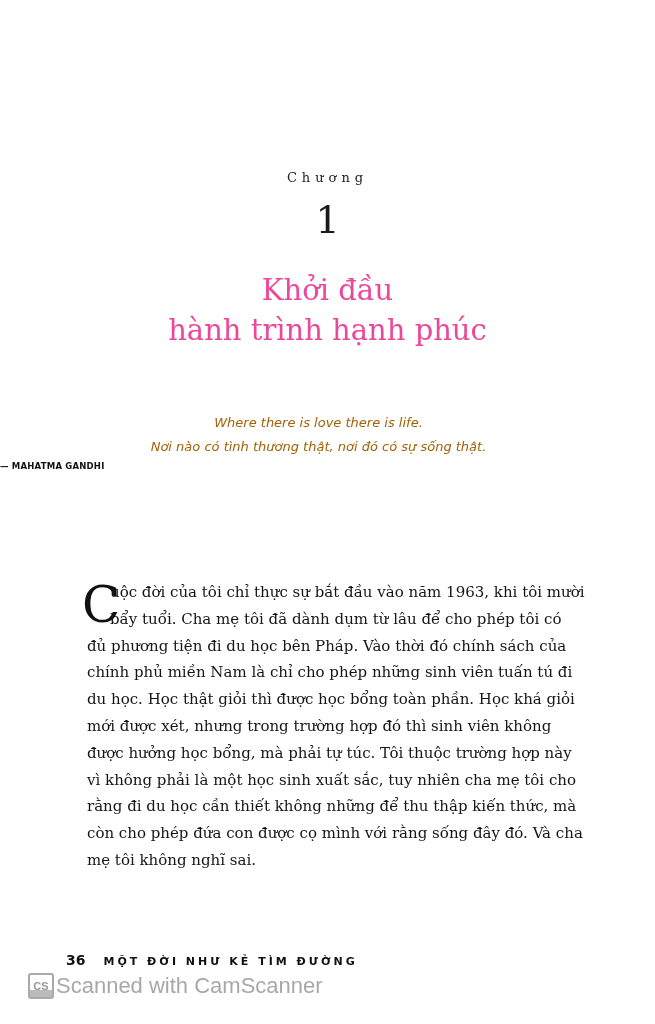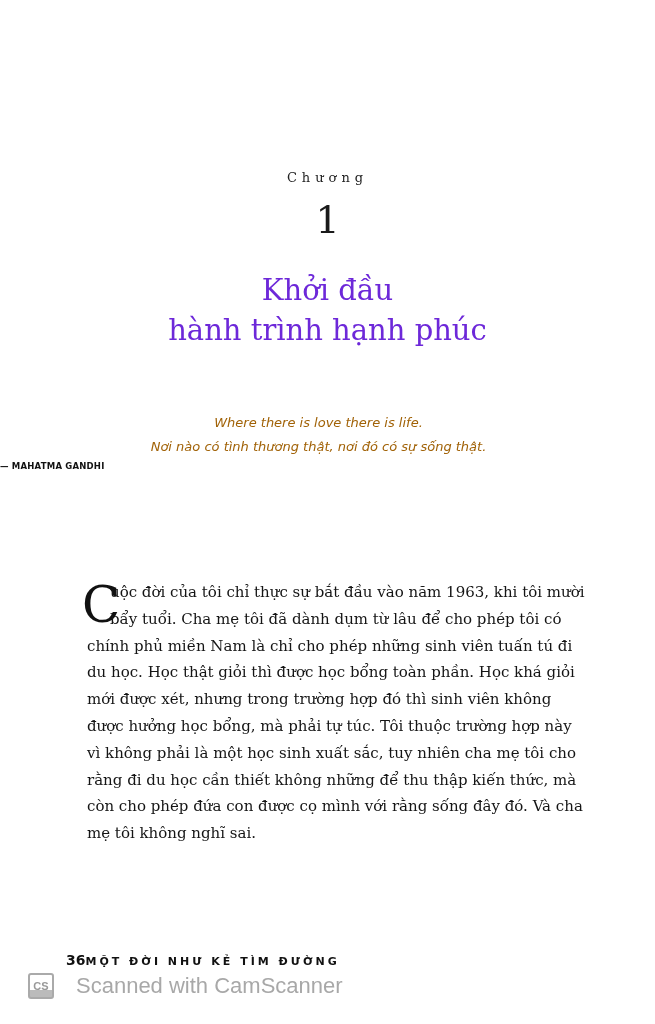--- a/index.html
+++ b/index.html
@@ -25,21 +25,21 @@
     font-size: 38px;
     line-height: 48px;
     color: #1a1a1a;
   }
   .chapter-title {
     position: absolute; top: 270px; left: 0; width: 655px;
     text-align: center;
     font-family: "DejaVu Serif", serif;
     font-size: 29px;
     line-height: 40px;
-    color: #6d28d9;
+    color: #ec4899;
   }
   .chapter-title div { white-space: nowrap; }
   .epigraph {
     position: absolute; top: 398px; left: 0; width: 637px;
     text-align: center;
     font-family: "DejaVu Sans", sans-serif;
     font-style: italic;
     font-size: 13px;
     line-height: 24px;
     color: #a16207;
@@ -66,27 +66,27 @@
     position: absolute; left: 82px; top: 580px;
     font-family: "DejaVu Serif", serif;
     font-size: 50px;
     line-height: 50px;
     color: #111;
   }
   .footer {
     position: absolute; top: 952px; left: 66px;
     font-family: "DejaVu Sans", sans-serif;
     color: #111;
-    display: flex; align-items: baseline; 
+    display: flex; align-items: baseline; gap: 18px;
   }
   .page-number { font-weight: bold; font-size: 14px; }
   .running-title { font-weight: bold; font-size: 11px; letter-spacing: 3px; }
   .watermark {
     position: absolute; top: 973px; left: 28px;
-    display: flex; align-items: center; gap: 22px;
+    display: flex; align-items: center; gap: 2px;
     font-family: "Liberation Sans", sans-serif;
     font-size: 22px;
     color: #a8a8a8;
   }
   .cs-logo {
     width: 26px; height: 26px;
     border: 2px solid #aaa; border-radius: 3px;
     box-sizing: border-box;
     display: flex; align-items: center; justify-content: center;
     font-size: 11px; font-weight: bold; color: #999;
@@ -106,20 +106,21 @@
 <div class="epigraph">
   <div>Where there is love there is life.</div>
   <div>Nơi nào có tình thương thật, nơi đó có sự sống thật.</div>
 </div>
 <div class="attribution">— MAHATMA GANDHI</div>
 
 <div class="drop-cap">C</div>
 <div class="body-text">
   <span class="body-line indent">uộc đời của tôi chỉ thực sự bắt đầu vào năm 1963, khi tôi mười</span>
   <span class="body-line indent">bẩy tuổi. Cha mẹ tôi đã dành dụm từ lâu để cho phép tôi có</span>
+  <span class="body-line">đủ phương tiện đi du học bên Pháp. Vào thời đó chính sách của</span>
   <span class="body-line">chính phủ miền Nam là chỉ cho phép những sinh viên tuấn tú đi</span>
   <span class="body-line">du học. Học thật giỏi thì được học bổng toàn phần. Học khá giỏi</span>
   <span class="body-line">mới được xét, nhưng trong trường hợp đó thì sinh viên không</span>
   <span class="body-line">được hưởng học bổng, mà phải tự túc. Tôi thuộc trường hợp này</span>
   <span class="body-line">vì không phải là một học sinh xuất sắc, tuy nhiên cha mẹ tôi cho</span>
   <span class="body-line">rằng đi du học cần thiết không những để thu thập kiến thức, mà</span>
   <span class="body-line">còn cho phép đứa con được cọ mình với rằng sống đây đó. Và cha</span>
   <span class="body-line">mẹ tôi không nghĩ sai.</span>
 </div>
 

